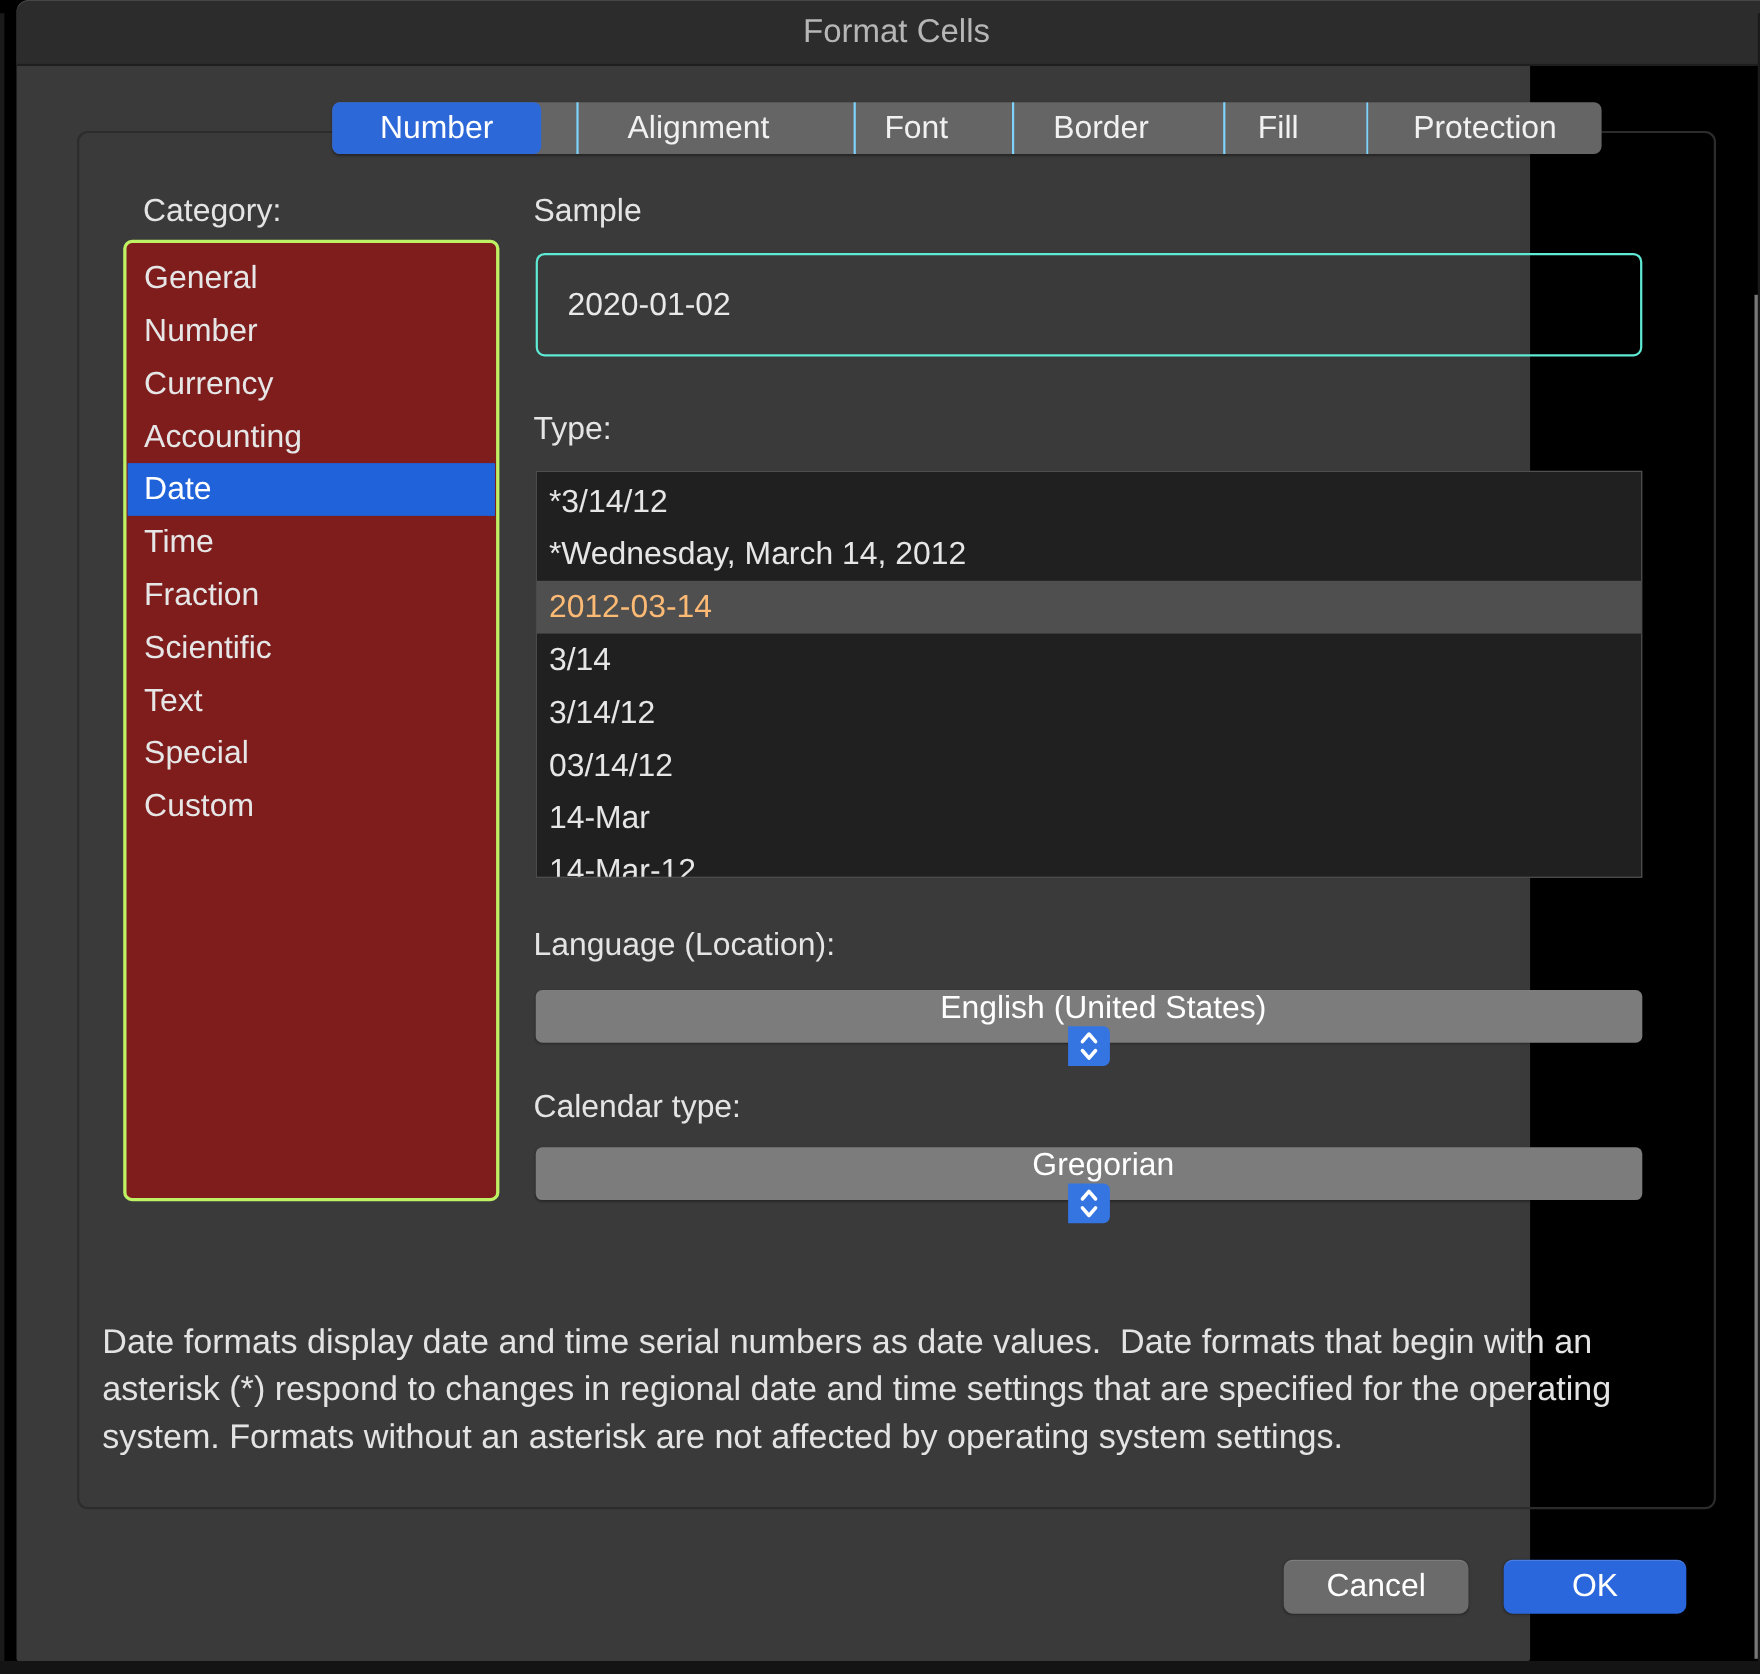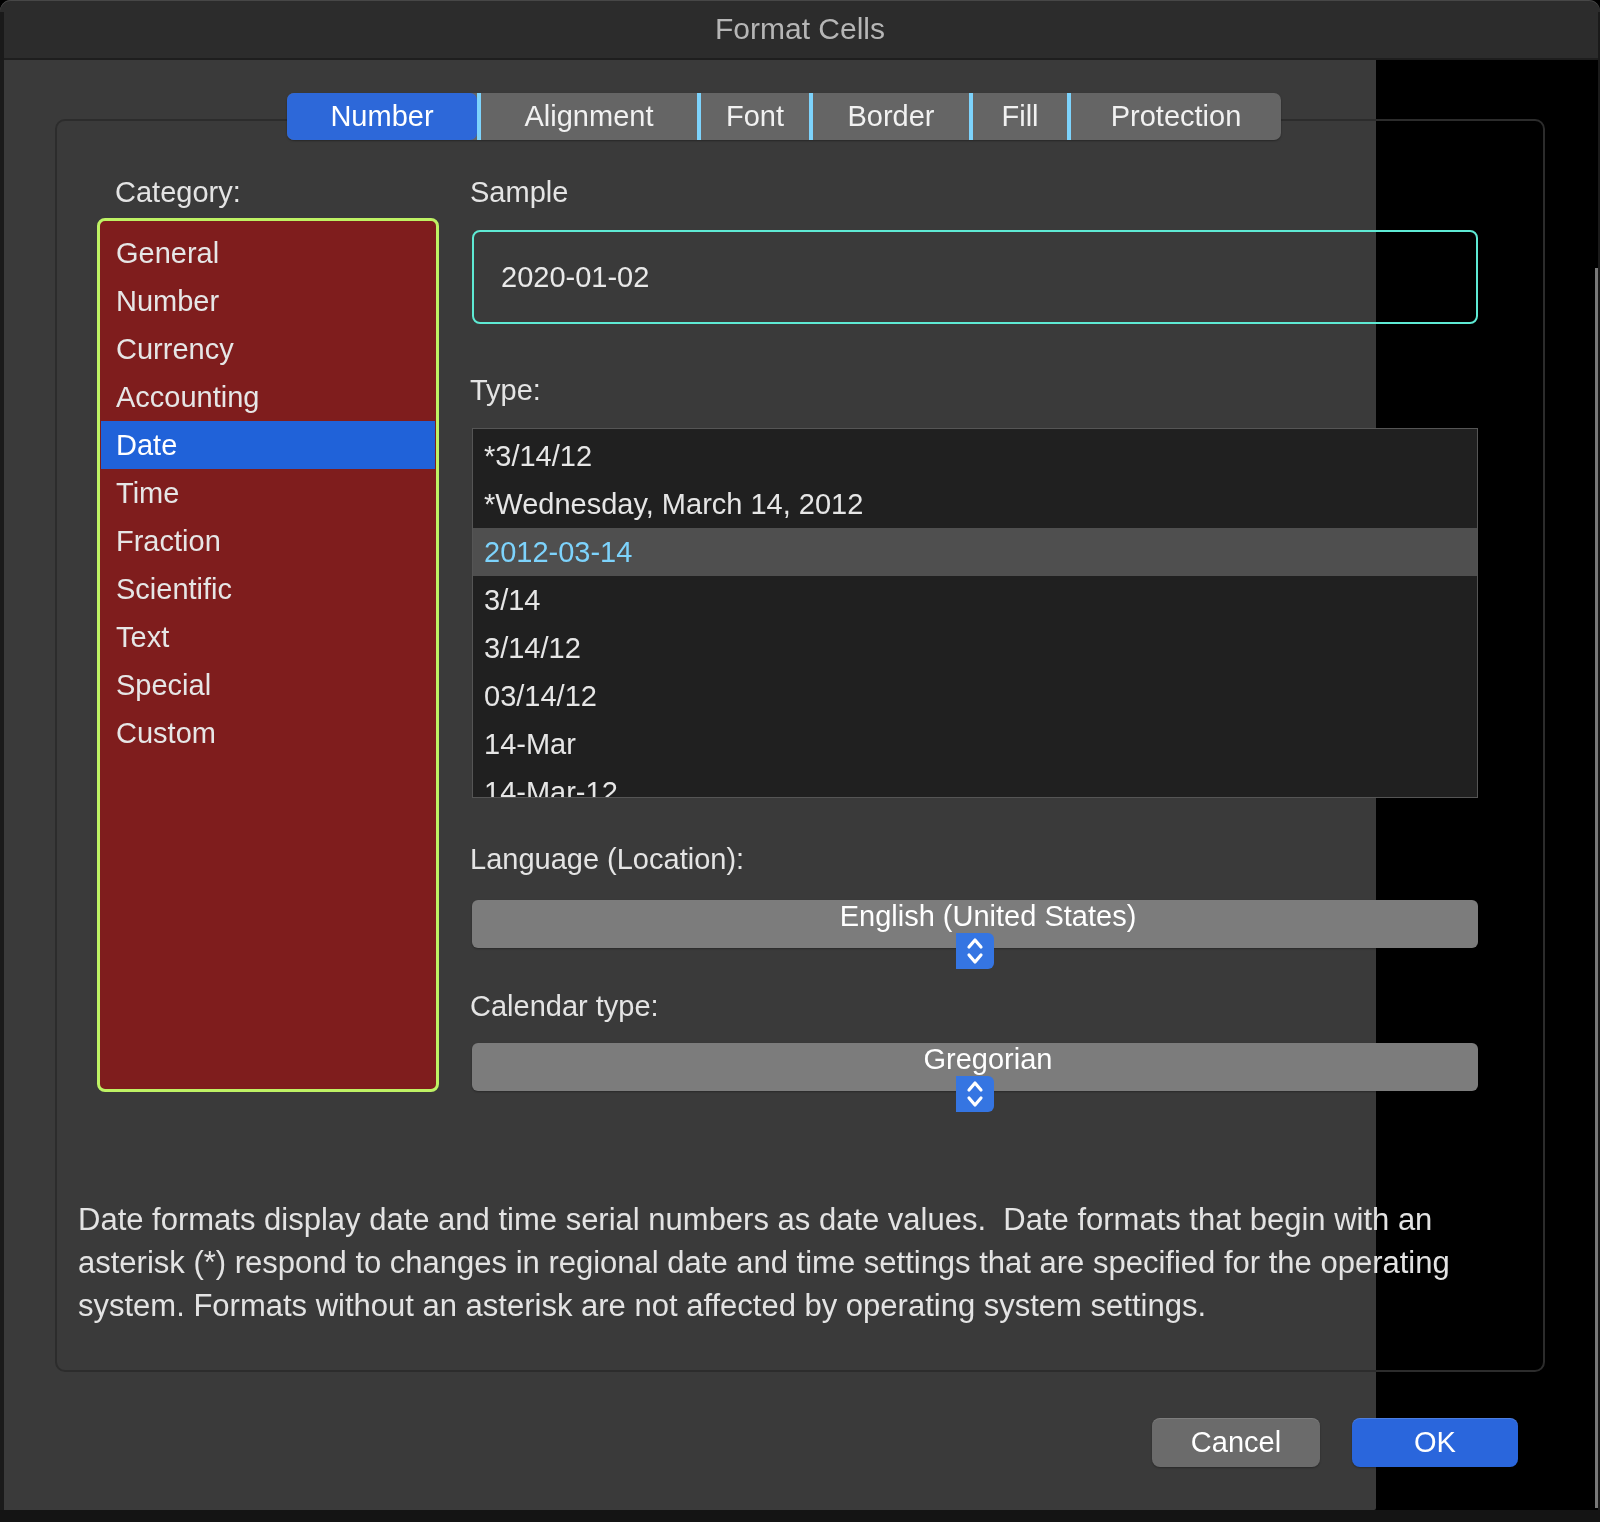--- a/index.html
+++ b/index.html
@@ -3,21 +3,21 @@
 <meta charset="utf-8">
 <style>
   html,body{margin:0;padding:0;}
   body{
     width:1600px;height:1522px;position:relative;overflow:hidden;
     background:#000;
     font-family:"Liberation Sans", sans-serif;
     -webkit-font-smoothing:antialiased;
   }
   .dialog{
-    position:absolute;left:0;top:0;width:1376px;height:1510px;
+    position:absolute;left:15px;top:0;width:1376px;height:1510px;
     background:#3a3a3a;border-radius:11px 11px 2px 2px;
   }
   
   .edge-left{position:absolute;left:0;top:12px;width:4px;height:1498px;background:#1a1a1a;}
   .edge-right{position:absolute;left:1598px;top:12px;width:2px;height:1498px;background:#1a1a1a;}
   .edge-bottom{position:absolute;left:0;top:1510px;width:1600px;height:12px;background:#141414;}
   .scroll-artifact{position:absolute;left:1595px;top:268px;width:3px;height:1240px;background:#8d8d8d;opacity:.85;}
 
   .titlebar{
     position:absolute;left:0;top:0;width:1600px;height:58px;
@@ -31,21 +31,21 @@
   
   .tabbar{
     position:absolute;left:287px;top:93px;height:47px;
     display:flex;background:#656565;border-radius:7px;
     box-shadow:0 1px 2px rgba(0,0,0,.35);
   }
   .tab{
     height:47px;display:flex;align-items:center;justify-content:center;
     color:#f1f1f1;font-size:29px;box-sizing:border-box;
   }
-  .tab + .tab{border-left:4px solid #7dd3fc;}
+  .tab + .tab{border-left:2px solid #7dd3fc;margin-left:32px;}
   .tab.selected{
     background:#2d68d9;color:#fff;border-radius:7px;border-left:none;
   }
   .tab:first-child{border-radius:7px 0 0 7px;}
   .tab:last-child{border-radius:0 7px 7px 0;}
   .tab.selected:first-child{border-radius:7px;}
 
   .groupbox{
     position:absolute;left:55px;top:119px;width:1490px;height:1253px;
     border:2px solid #2c2c2c;border-radius:10px;box-sizing:border-box;
@@ -78,21 +78,21 @@
   .type-listbox{
     position:absolute;left:472px;top:428px;width:1006px;height:370px;
     background:#202020;border:1px solid #555;box-sizing:border-box;
     overflow:hidden;
   }
   .type-list{padding-top:3px;}
   .type-row{
     height:48px;display:flex;align-items:center;padding-left:11px;
     color:#e6e6e6;font-size:29px;
   }
-  .type-row.selected{background:#4f4f4f;color:#7dd3fc;}
+  .type-row.selected{background:#4f4f4f;color:#fdba74;}
 
   
   .dropdown{
     position:absolute;left:472px;width:1006px;height:48px;
     background:#7c7c7c;border-radius:6px;
     display:flex;align-items:center;box-shadow:0 1px 2px rgba(0,0,0,.3);flex-direction:column;
   }
   .dropdown .value{color:#fff;font-size:29px;padding-left:26px;flex:1;}
   .stepper{
     width:38px;height:48px;background:#3575e2;border-radius:0 6px 6px 0;

